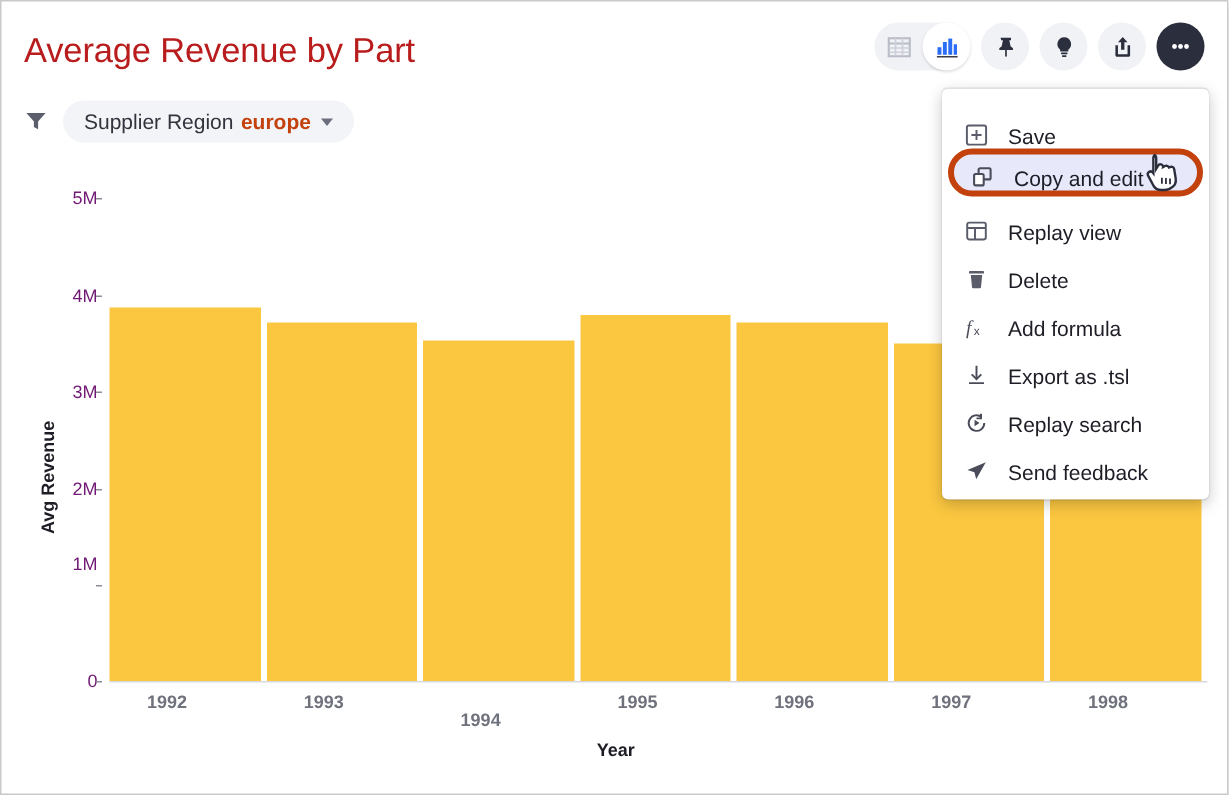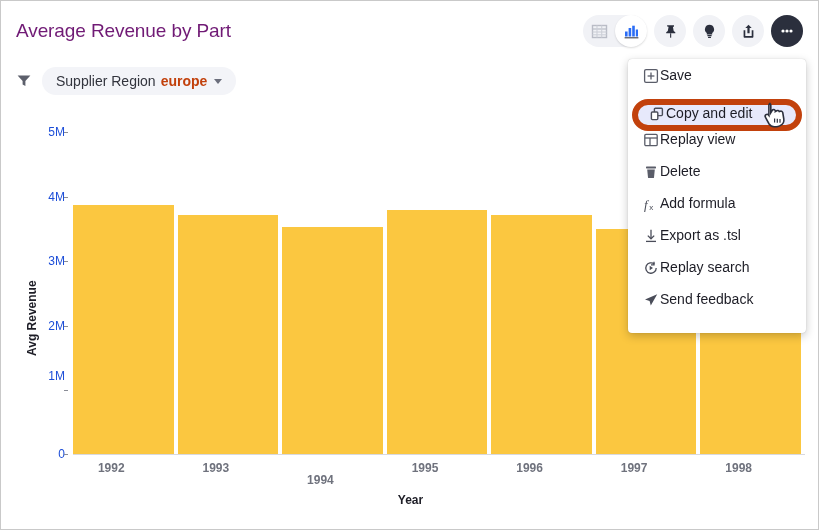--- a/index.html
+++ b/index.html
@@ -17,21 +17,21 @@
     box-shadow: 0 3px 5px rgba(0,0,0,0.55);
     overflow: hidden;
   }
 
   
   #header {
     position: absolute; left:0; top:0; width:100%; height: 58px;
   }
   #chart-title {
     position:absolute; left: 15px; top: 19px;
-    font-size: 19px; color: #701a75; letter-spacing: -0.1px;
+    font-size: 23px; color: #b91c1c; letter-spacing: -0.1px;
   }
 
   
   #toolbar {
     position:absolute; right: 15px; top: 14px;
     display:flex; align-items:center; gap: 7px;
   }
   .tb-btn {
     width: 32px; height: 32px; border-radius: 50%;
     background: #f1f2f6;
@@ -68,21 +68,21 @@
 
   
   #chart-area { position:absolute; left:0; top:100px; width:819px; height:430px; }
   #ylabel {
     position:absolute; left: 24px; top: 255px;
     transform: rotate(-90deg); transform-origin: left top;
     font-size: 12px; font-weight: bold; color:#1d1d26; white-space:nowrap;
   }
   .ytick {
     position:absolute; right: 0; width:46px; text-align:right;
-    font-size: 12px; color:#1d4ed8;
+    font-size: 12px; color:#701a75;
   }
   #ylabels { position:absolute; left:0; top:0; width:64px; height:360px; }
   .ytickmark { position:absolute; left:63px; width:4px; height:1px; background:#8a8d97; }
 
   #plot {
     position:absolute; left: 72px; top: 0px; width: 732px; height: 353px;
   }
   .bar { position:absolute; bottom:0; background:#FBC740; }
   #xaxis-line {
     position:absolute; left:72px; top:353px; width:732px; height:1px; background:#d8d9de;
@@ -99,28 +99,28 @@
   
   #menu {
     position:absolute; left: 627px; top: 58px; width: 178px;
     background:#ffffff; border-radius: 4px;
     box-shadow: 0 3px 10px rgba(0,0,0,0.22), 0 0 1px rgba(0,0,0,0.25);
     padding: 8px 0 10px 0;
     z-index: 20;
   }
   .mi {
     position:relative;
-    display:flex; align-items:flex-start; 
+    display:flex; align-items:flex-end; gap: 12px;
     height: 32px; padding: 0 10px 0 14px;
     font-size: 14px; color:#1d1d26; cursor:pointer;
   }
   .mi .mi-ico { width:18px; height:18px; display:flex; align-items:center; justify-content:center; flex:none; }
   .mi.sel {
     background:#e7e9fb;
-    border: 6px solid #c2410c;
+    border: 4px solid #c2410c;
     border-radius: 18px;
     margin: 0 4px;
     height: 32px;
     padding-left: 10px;
   }
   
   #cursor { position:absolute; left: 762px; top: 101px; z-index: 40; pointer-events:none; }
 </style>
 </head>
 <body>

